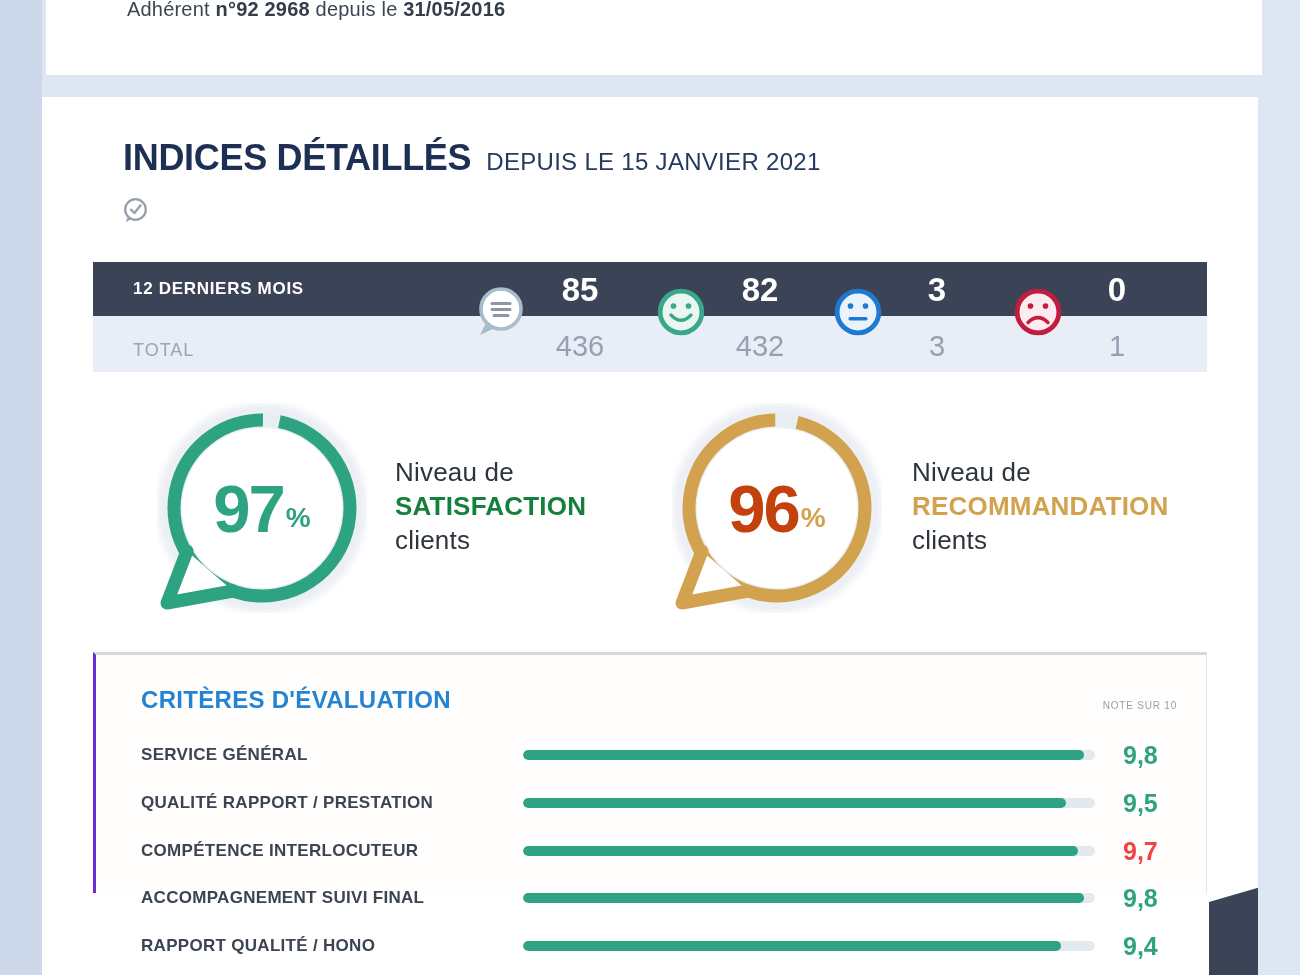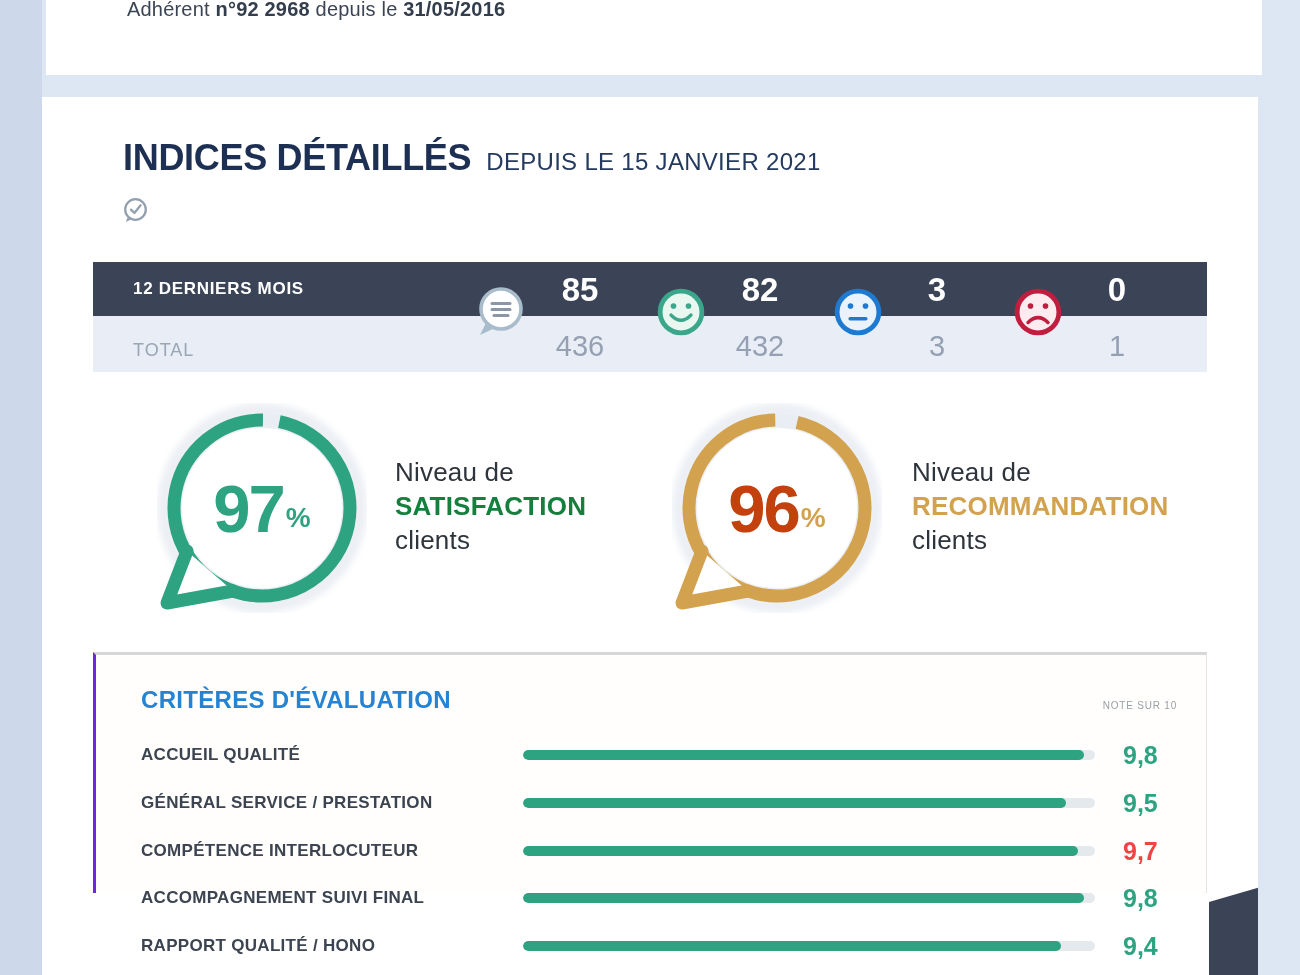--- a/index.html
+++ b/index.html
@@ -179,28 +179,28 @@
     <div>Niveau de</div>
     <div class="strong" style="color:#d2a24f;">RECOMMANDATION</div>
     <div>clients</div>
   </div>
 
   <div class="criteria-box">
     <div class="crit-title">CRITÈRES D'ÉVALUATION</div>
     <div class="crit-note">NOTE SUR 10</div>
     <div id="crit-rows">
         <div class="crit-row" style="top: 85px;">
-          <div class="crit-label">ACCUEIL QUALITÉ</div>
+          <div class="crit-label">SERVICE GÉNÉRAL</div>
           <div class="crit-track">
             <div class="crit-fill" style="width: 98%; background: rgb(46, 163, 129);"></div>
           </div>
           <div class="crit-value" style="color: rgb(46, 163, 129);">9,8</div>
         </div>
         <div class="crit-row" style="top: 132.8px;">
-          <div class="crit-label">GÉNÉRAL SERVICE / PRESTATION</div>
+          <div class="crit-label">QUALITÉ RAPPORT / PRESTATION</div>
           <div class="crit-track">
             <div class="crit-fill" style="width: 95%; background: rgb(46, 163, 129);"></div>
           </div>
           <div class="crit-value" style="color: rgb(46, 163, 129);">9,5</div>
         </div>
         <div class="crit-row" style="top: 180.6px;">
           <div class="crit-label">COMPÉTENCE INTERLOCUTEUR</div>
           <div class="crit-track">
             <div class="crit-fill" style="width: 97%; background: rgb(46, 163, 129);"></div>
           </div>

